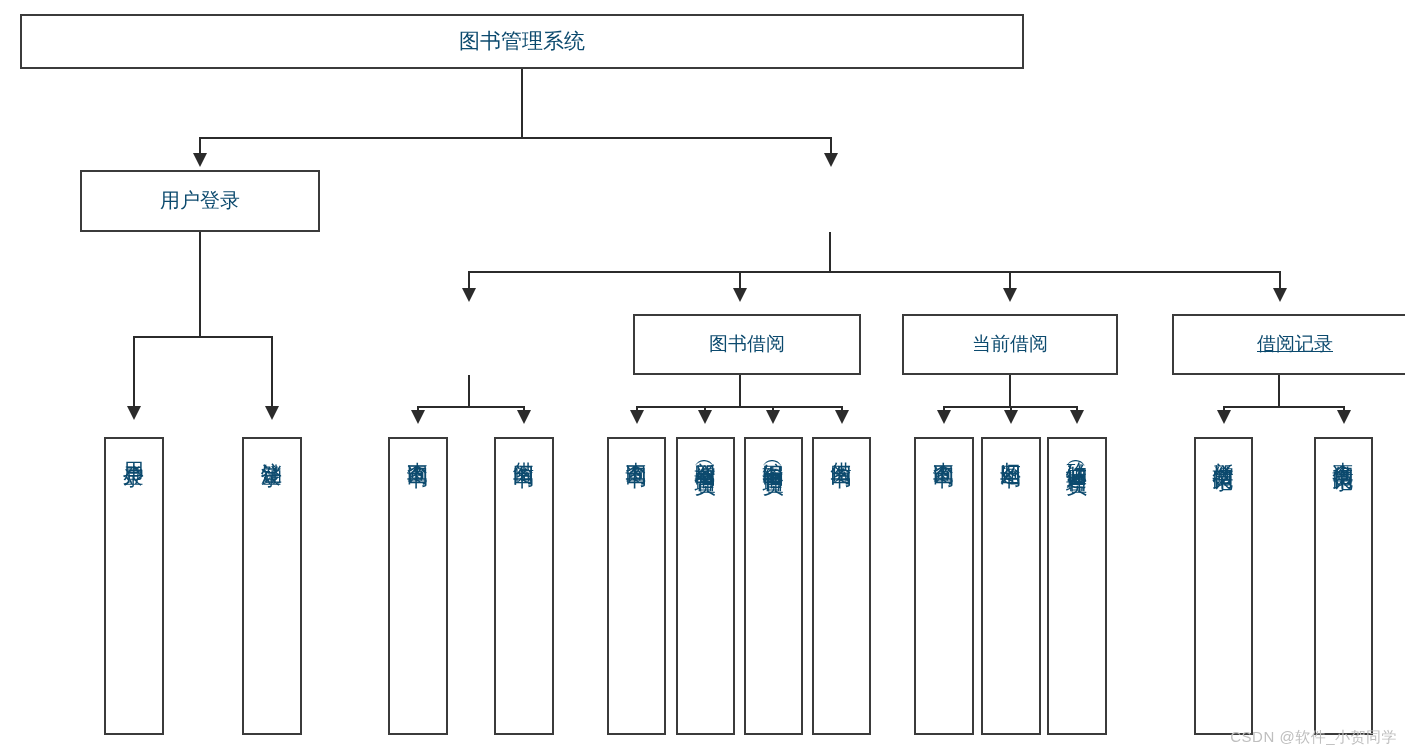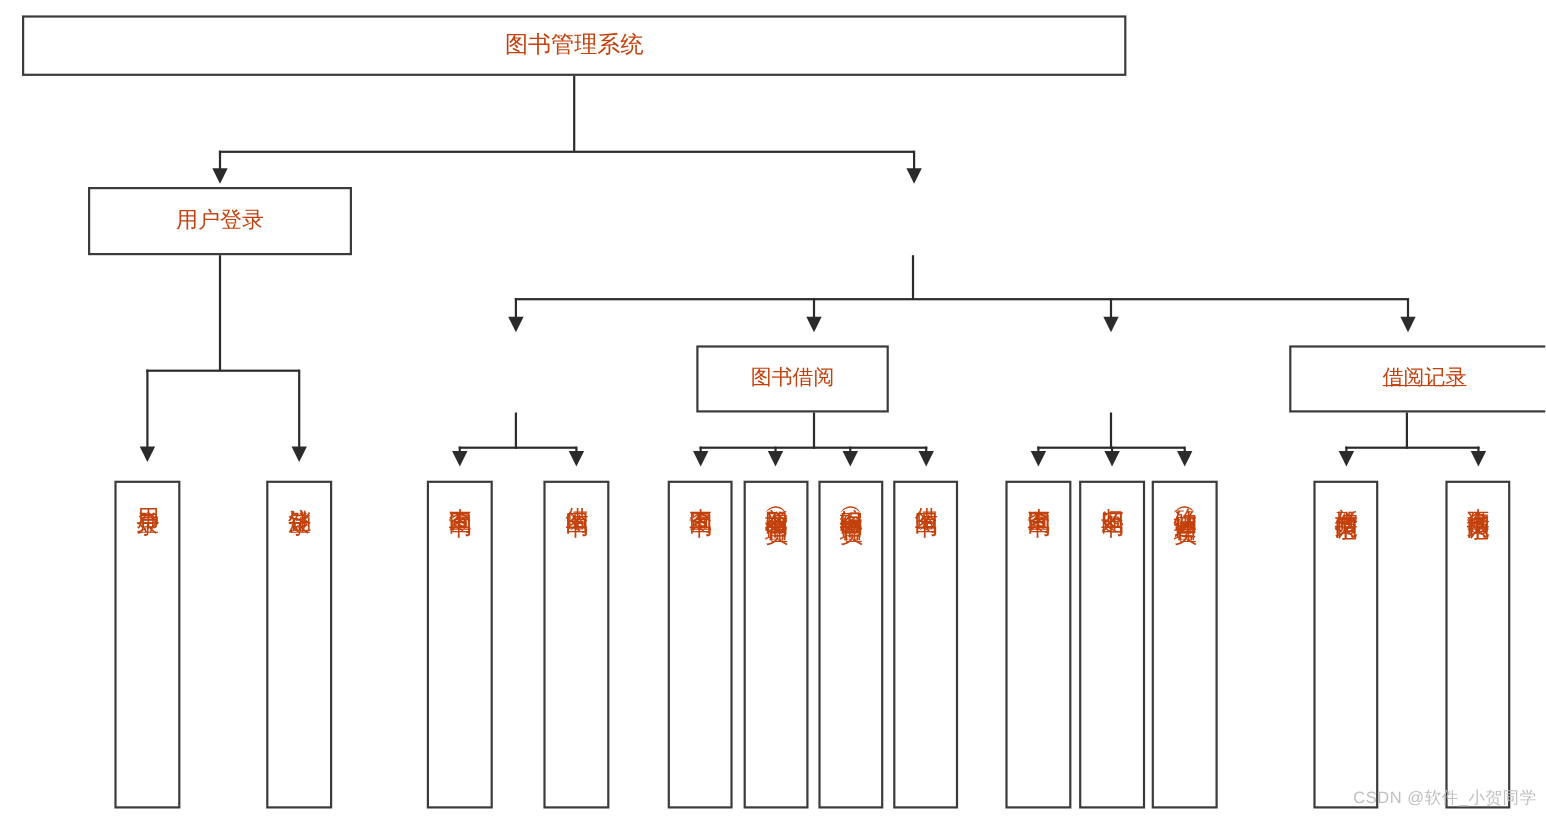--- a/index.html
+++ b/index.html
@@ -19,21 +19,21 @@
   }
   
   .node {
     position: absolute;
     box-sizing: border-box;
     background: #ffffff;
     border: 2px solid #3b3b3b;
     display: flex;
     align-items: center;
     justify-content: center;
-    color: #c2410c;
+    color: #0c4a6e;
   }
   .node .label {
     display: block;
     text-align: center;
     line-height: 1.18;
     white-space: nowrap;
   }
   .node.root {
     left: 20px;  top: 14px;  width: 1004px; height: 55px;
   }
@@ -83,21 +83,21 @@
     height: 0;
     border-left: 7px solid transparent;
     border-right: 7px solid transparent;
     border-top: 14px solid #2b2b2b;
   }
 
   
   #watermark {
     position: absolute;
     right: 8px;
-    bottom: 12px;
+    bottom: 0;
     font-size: 15px;
     color: #bfbfbf;
     letter-spacing: 0.5px;
     white-space: nowrap;
     pointer-events: none;
   }
 </style>
 </head>
 <body>
 
@@ -130,22 +130,25 @@
   <div class="hline" style="left:468px; top:271px; width:812px;"></div>
   <div class="vline" style="left:468px; top:271px; height:18px;"></div>
   <div class="vline" style="left:739px; top:271px; height:18px;"></div>
   <div class="vline" style="left:1009px; top:271px; height:18px;"></div>
   <div class="vline" style="left:1279px; top:271px; height:18px;"></div>
   <div class="arrow" style="left:462px; top:288px;"></div>
   <div class="arrow" style="left:733px; top:288px;"></div>
   <div class="arrow" style="left:1003px; top:288px;"></div>
   <div class="arrow" style="left:1273px; top:288px;"></div>
 
-  <div class="node lvl2" style="left:633px; top:314px; width:175px;">
+  <div class="node lvl2" style="left:633px; top:314px; width:228px;">
     <span class="label">图书借阅</span>
+  </div>
+  <div class="node lvl2" style="left:902px; top:314px; width:216px;">
+    <span class="label">当前借阅</span>
   </div>
   <div class="node lvl2" style="left:1172px; top:314px; width:246px;text-decoration:underline;">
     <span class="label">借阅记录</span>
   </div>
 
   <div class="vline" style="left:468px; top:375px; height:33px;"></div>
   <div class="hline" style="left:417px; top:406px; width:107px;"></div>
   <div class="vline" style="left:417px; top:406px; height:7px;"></div>
   <div class="vline" style="left:523px; top:406px; height:7px;"></div>
   <div class="arrow" style="left:411px; top:410px;"></div>

